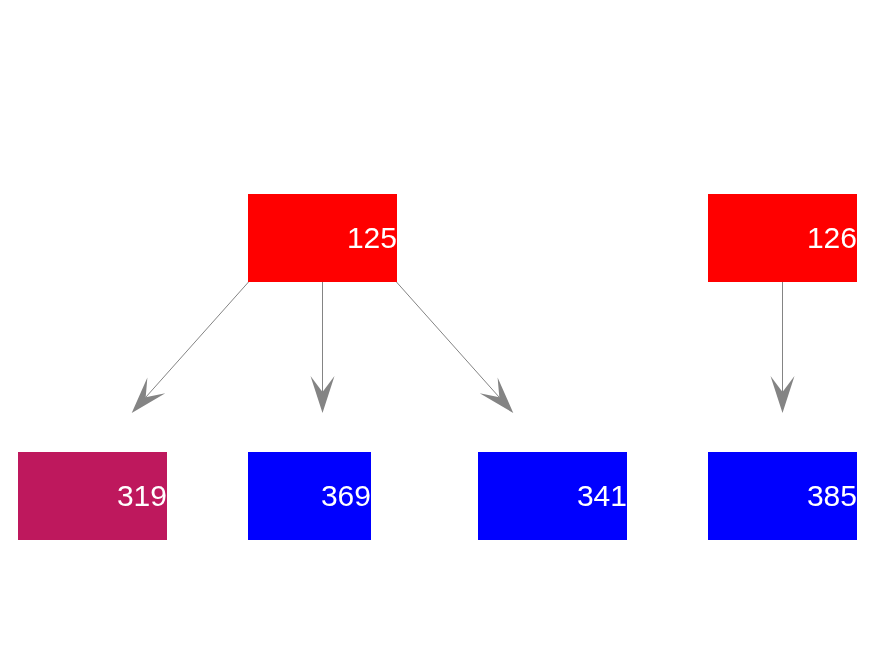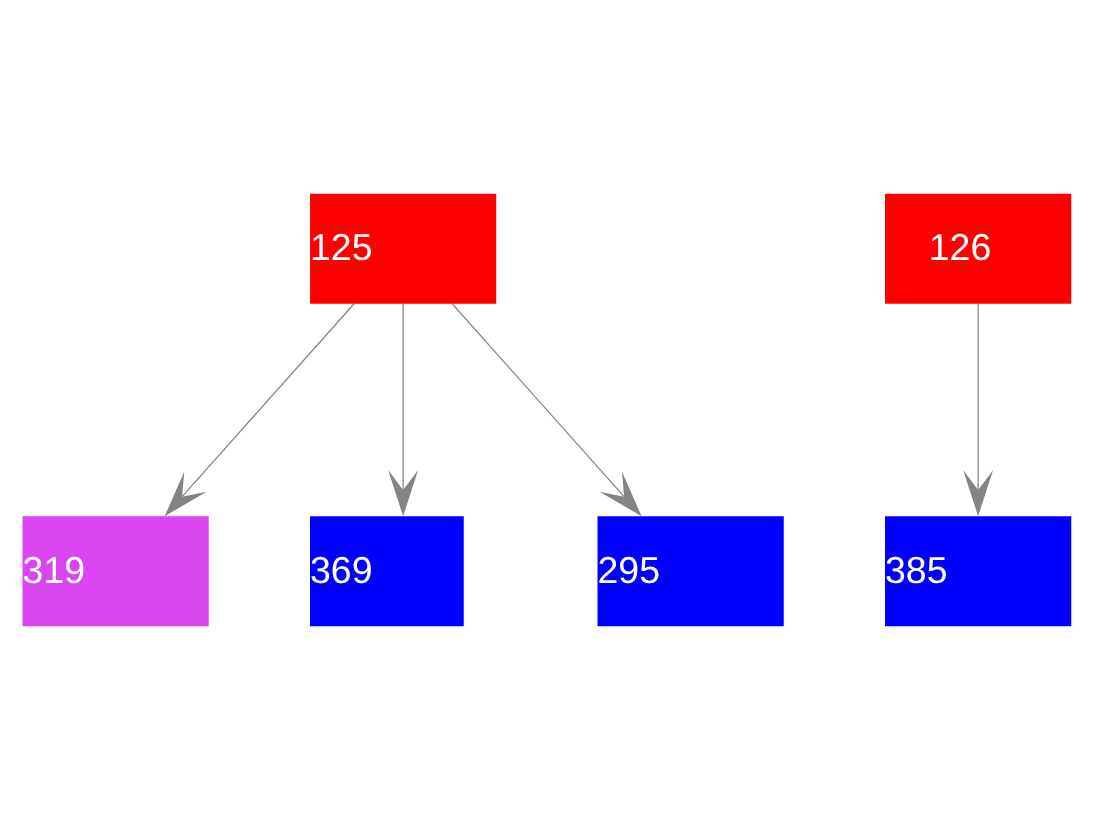--- a/index.html
+++ b/index.html
@@ -17,23 +17,24 @@
     position: absolute;
     left: 0;
     top: 0;
     pointer-events: none;
   }
   .node {
     position: absolute;
     box-sizing: border-box;
     display: flex;
     align-items: center;
-    justify-content: flex-start;
+    justify-content: flex-end;
     font-size: 30px;
     line-height: 1;
+    margin-top: 39px;
   }
   .node span {
     display: block;
   }
 </style>
 </head>
 <body>
 
 <div id="diagram" style="background: rgb(255, 255, 255);">
   <svg id="edges" width="875" height="656">
@@ -48,28 +49,28 @@
     </svg>
 
   <div class="node" style="left: 248px; top: 155px; width: 149px; height: 88px; background: rgb(255, 0, 0); color: rgb(255, 255, 255);">
     <span>125</span>
   </div>
 
   <div class="node" style="left: 708px; top: 155px; width: 149px; height: 88px; background: rgb(255, 0, 0); color: rgb(255, 255, 255); padding-left: 35px;">
     <span>126</span>
   </div>
 
-  <div class="node" style="left: 18px; top: 413px; width: 149px; height: 88px; background: #d946ef; color: rgb(255, 255, 255);">
+  <div class="node" style="left: 18px; top: 413px; width: 149px; height: 88px; background: #be185d; color: rgb(255, 255, 255);">
     <span>319</span>
   </div>
 
   <div class="node" style="left: 248px; top: 413px; width: 123px; height: 88px; background: rgb(0, 0, 255); color: rgb(255, 255, 255);">
     <span>369</span>
   </div>
 
   <div class="node" style="left: 478px; top: 413px; width: 149px; height: 88px; background: rgb(0, 0, 255); color: rgb(255, 255, 255);">
-    <span>295</span>
+    <span>341</span>
   </div>
 
   <div class="node" style="left: 708px; top: 413px; width: 149px; height: 88px; background: rgb(0, 0, 255); color: rgb(255, 255, 255);">
     <span>385</span>
   </div>
 </div>
 
 </body></html>

